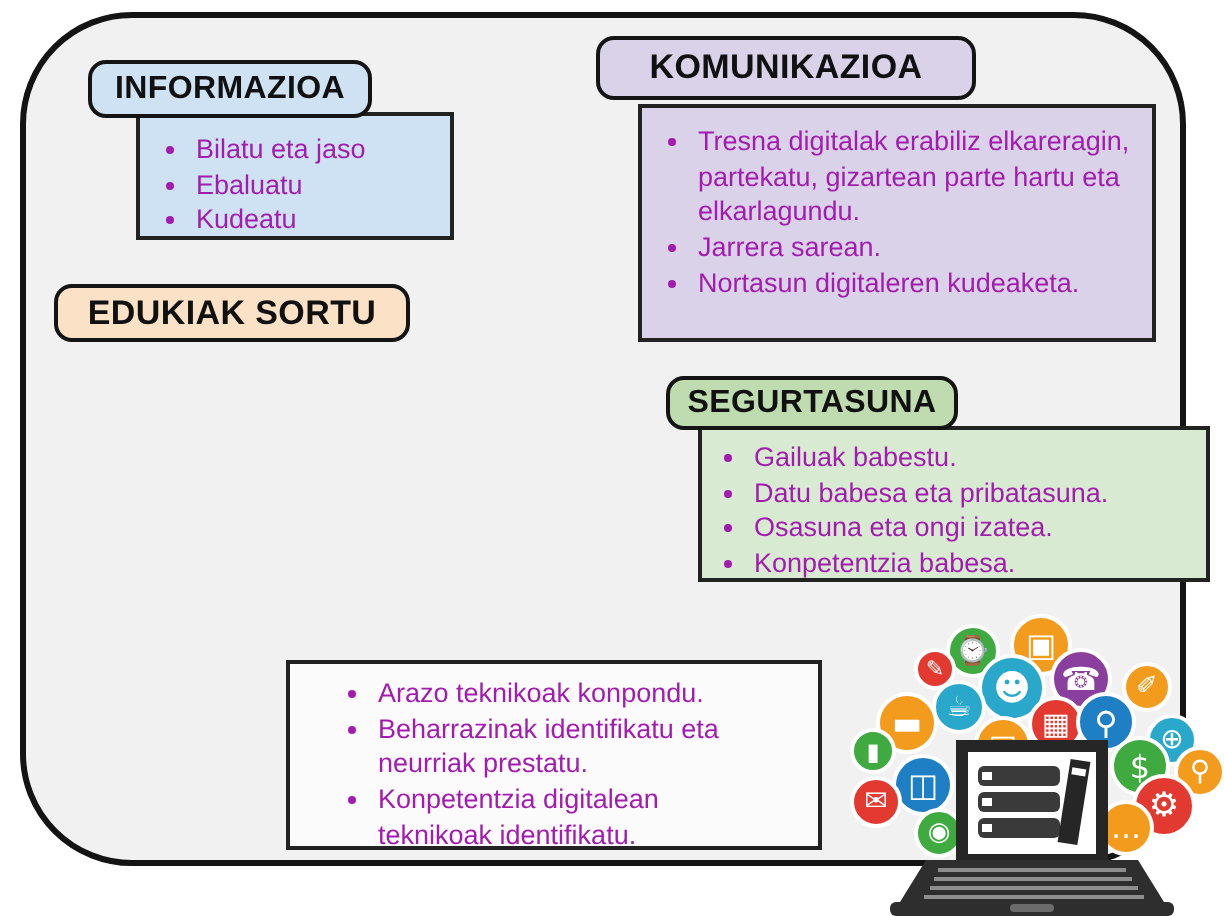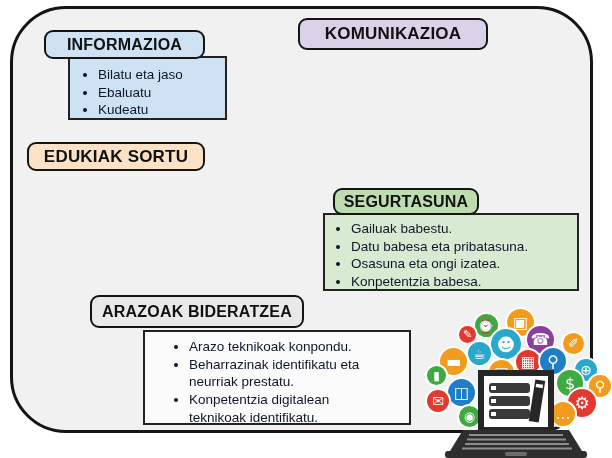--- a/index.html
+++ b/index.html
@@ -8,28 +8,28 @@
 
   
   .board{position:absolute;left:10px;top:6px;width:583px;height:427px;
          background:#f2f1f1;border:3px solid #141414;border-radius:56px;box-sizing:border-box;z-index:1;}
 
   
   .sec-title{position:absolute;border:2.5px solid #141414;border-radius:9px;
              display:flex;align-items:center;justify-content:center;
              font-weight:bold;font-size:16px;letter-spacing:0.2px;color:#111;
              z-index:4;box-sizing:border-box;white-space:nowrap;}
-  #t-info{left:44px;top:30px;width:161px;height:29px;}
+  #t-info{left:44px;top:30px;width:142px;height:29px;}
   #t-komu{left:298px;top:18px;width:190px;height:32px;font-size:17px;}
   #t-eduk{left:27px;top:142px;width:178px;height:29px;font-size:17px;}
   #t-segu{left:333px;top:188px;width:146px;height:27px;}
   #t-araz{left:90px;top:295px;width:214px;height:33px;}
 
   
-  .sec-list{position:absolute;border:2px solid #222;z-index:3;box-sizing:border-box;color:#0f172a;}
+  .sec-list{position:absolute;border:2px solid #222;z-index:3;box-sizing:border-box;color:#a21caf;}
   .sec-list ul{margin:0;padding:0 0 0 24px;}
   .sec-list li{font-size:13.5px;line-height:1.31;margin:0;}
   #l-info{left:68px;top:56px;width:159px;height:64px;padding:8px 4px;}
   #l-komu{left:319px;top:52px;width:259px;height:119px;padding:8px 4px;}
   #l-eduk{left:33px;top:169px;width:261px;height:98px;padding:7px 2px;}
   #l-segu{left:323px;top:213px;width:256px;height:78px;padding:5px 2px;}
   #l-araz{left:143px;top:330px;width:268px;height:95px;padding:6px 20px;}
 
   
   .illustration{position:absolute;left:425px;top:300px;width:187px;height:158px;z-index:6;}
@@ -48,34 +48,40 @@
   <div class="sec-title" id="t-info" style="background-color: rgb(207, 226, 243);">INFORMAZIOA</div>
   <div class="sec-list" id="l-info" style="background-color: rgb(207, 226, 243);">
     <ul>
         <li>Bilatu eta jaso</li>
         <li>Ebaluatu</li>
         <li>Kudeatu</li>
       </ul>
   </div>
 
   <div class="sec-title" id="t-komu" style="background-color: rgb(217, 210, 233);">KOMUNIKAZIOA</div>
+  <div class="sec-list" id="l-komu" style="background-color: rgb(217, 210, 233);">
+    <ul>
+        <li>Tresna digitalak erabiliz elkareragin, partekatu, gizartean parte hartu eta elkarlagundu.</li>
+        <li>Jarrera sarean.</li>
+        <li>Nortasun digitaleren kudeaketa.</li>
+      </ul>
+  </div>
 
   <div class="sec-title" id="t-eduk" style="background-color: rgb(251, 226, 199);">EDUKIAK SORTU</div>
 
   <div class="sec-title" id="t-segu" style="background-color: rgb(190, 220, 176);">SEGURTASUNA</div>
-  <div class="sec-list" id="l-segu" style="background-color: rgb(217, 234, 211);">
+  <div class="sec-list" id="l-segu" style="background-color: rgb(217, 234, 211); margin-left: 26px;">
     <ul>
         <li>Gailuak babestu.</li>
         <li>Datu babesa eta pribatasuna.</li>
         <li>Osasuna eta ongi izatea.</li>
         <li>Konpetentzia babesa.</li>
       </ul>
   </div>
 
-  <div class="sec-title" id="t-araz" style="background-color: rgb(233, 233, 233);">ARAZOAK BIDERATZEA</div>
   <div class="sec-list" id="l-araz" style="background-color: rgb(251, 251, 251);">
     <ul>
         <li>Arazo teknikoak konpondu.</li>
         <li>Beharrazinak identifikatu eta neurriak prestatu.</li>
         <li>Konpetentzia digitalean teknikoak identifikatu.</li>
       </ul>
   </div>
 
   <div class="illustration">
     <svg class="laptop-svg" width="187" height="158" viewBox="0 0 187 158" xmlns="http://www.w3.org/2000/svg">

